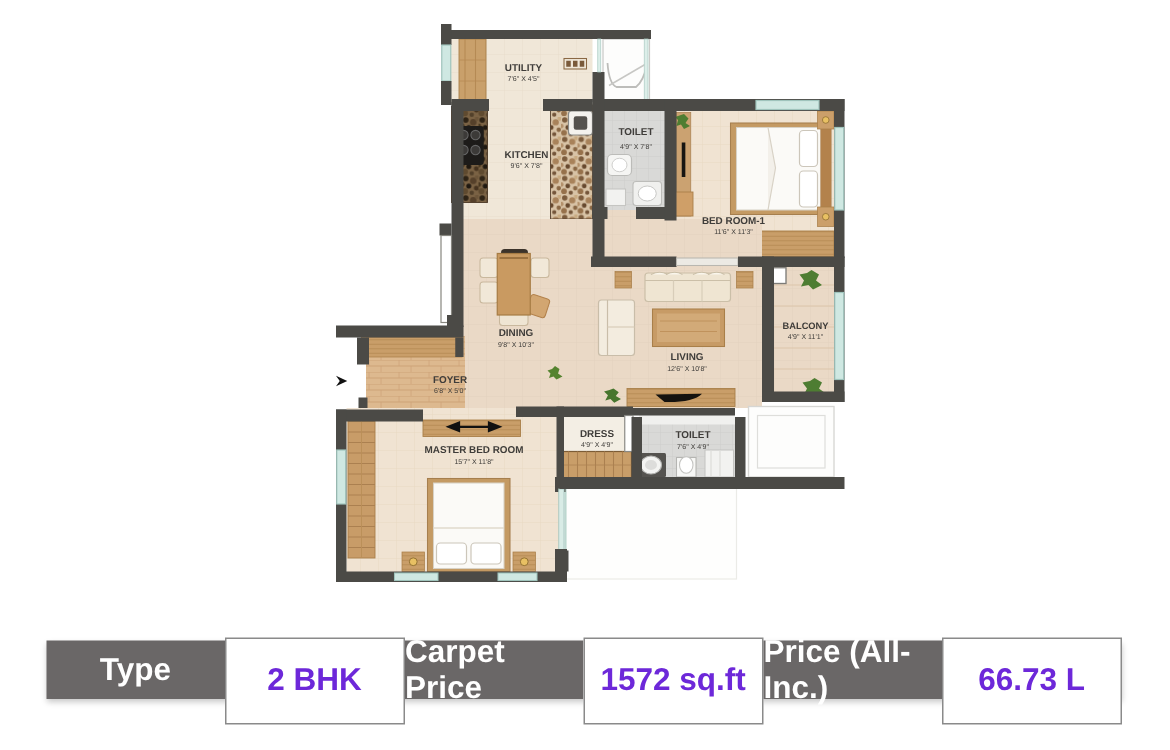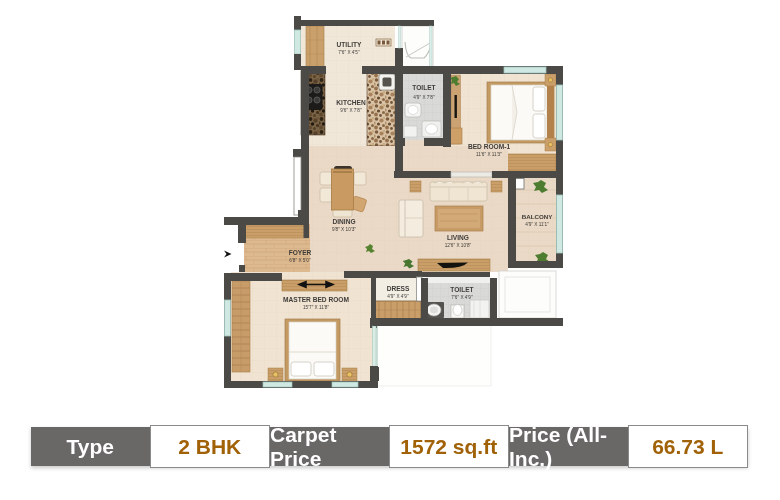--- a/index.html
+++ b/index.html
@@ -1,21 +1,21 @@
 <!DOCTYPE html>
 <html><head>
 <meta charset="utf-8">
 <style>
 html,body{margin:0;padding:0;width:780px;height:500px;background:#ffffff;font-family:"Liberation Sans",sans-serif;overflow:hidden}
 .wrap{position:relative;width:780px;height:500px}
 svg{position:absolute;left:0;top:0}
 .bar{position:absolute;left:31px;top:427px;width:717px;height:39px;display:flex;box-shadow:0 2px 4px rgba(0,0,0,0.22)}
 .cell{flex:1;display:flex;align-items:center;justify-content:center;font-size:21px;font-weight:bold}
 .g{background:#6a6767;color:#ffffff}
-.w{background:#ffffff;color:#a16207;border:1.5px solid #8a8a8a;height:43px;margin-top:-2px;box-sizing:border-box}
+.w{background:#ffffff;color:#6d28d9;border:1.5px solid #8a8a8a;height:58px;margin-top:-2px;box-sizing:border-box}
 </style>
 </head>
 <body>
 <div class="wrap">
 <svg width="780" height="500" viewBox="0 0 780 500">
 <defs>
 <pattern id="tile1" width="12" height="12" patternUnits="userSpaceOnUse">
 <rect width="12" height="12" fill="#f0e7d8"></rect>
 <path d="M0 0H12M0 0V12" stroke="#e7dccb" stroke-width="0.6"></path>
 </pattern>

